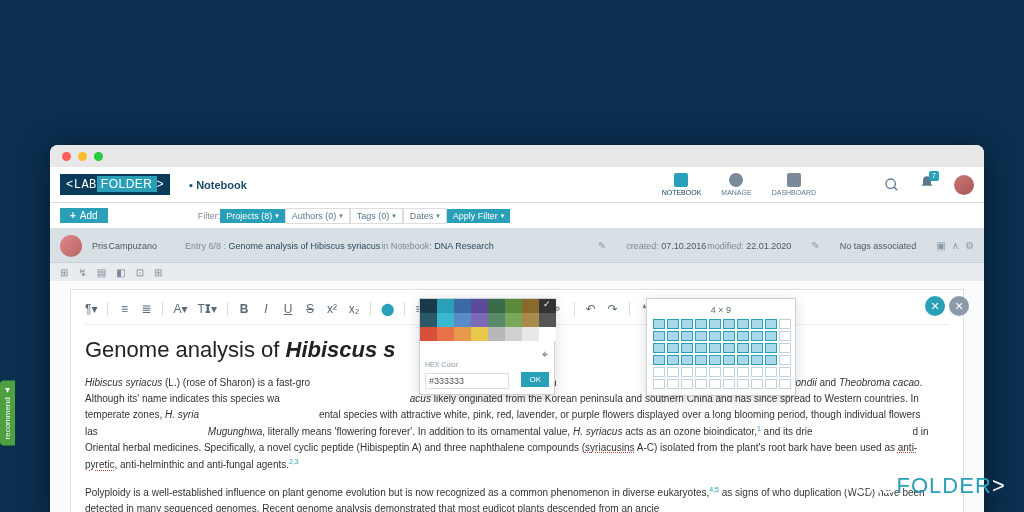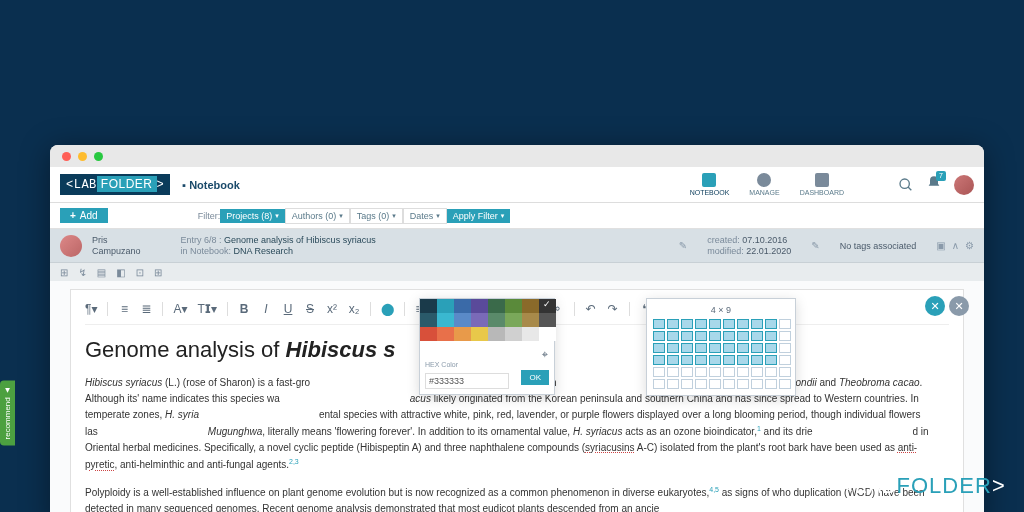--- a/index.html
+++ b/index.html
@@ -4,21 +4,21 @@
 <style>
 *{margin:0;padding:0;box-sizing:border-box;font-family:"Helvetica Neue",Arial,sans-serif}
 body{width:1024px;height:512px;background:#0a2f4f;overflow:hidden;position:relative}
 .hero{padding:20px 50px 10px}
 .hero-title{background:#2a6a7d;color:#fff;font-family:"Courier New",monospace;font-size:38px;padding:2px 16px;display:inline-block;letter-spacing:1px}
 .hero-sub{color:#fff;font-size:15px;margin-top:10px;letter-spacing:0.5px}
 .window{position:absolute;left:50px;right:40px;top:145px;background:#f5f5f5;border-radius:8px 8px 0 0;box-shadow:0 4px 30px rgba(0,0,0,0.4)}
 .titlebar{height:22px;background:#e8e8e8;border-radius:8px 8px 0 0;display:flex;align-items:center;padding:0 12px;gap:7px}
 .tdot{width:9px;height:9px;border-radius:50%}
 .td-r{background:#ff5f57}.td-y{background:#febc2e}.td-g{background:#28c840}
-.topbar{height:36px;background:#fff;border-bottom:1px solid #ddd;display:flex;align-items:center;padding:16px 10px;gap:12px}
+.topbar{height:36px;background:#fff;border-bottom:1px solid #ddd;display:flex;align-items:center;padding:16px 10px;gap:19px}
 .logo-box{background:#0a3b5a;color:#fff;font-family:"Courier New",monospace;font-size:12px;padding:3px 6px;letter-spacing:0.5px}
 .logo-box span{background:#2aa0b8;padding:1px 4px}
 .nb-label{color:#1a4a6a;font-size:11px;font-weight:bold}
 .spacer{flex:1}
 .topnav{display:flex;gap:20px;align-items:center}
 .navitem{display:flex;flex-direction:column;align-items:center;gap:2px;color:#5a7a8a;font-size:7px}
 .navitem.active{color:#0a3b5a}
 .navicon{width:14px;height:14px;background:#7a8a9a;border-radius:2px}
 .navitem.active .navicon{background:#2aa0b8}
 .iconbtn{width:16px;height:16px;color:#5a7a8a}
@@ -27,21 +27,21 @@
 .avatar{width:20px;height:20px;border-radius:50%;background:linear-gradient(135deg,#c77,#a55)}
 .filterbar{height:26px;background:#fff;display:flex;align-items:center;padding:0 10px;gap:0;border-bottom:1px solid #e0e0e0}
 .add-btn{background:#2aa0b8;color:#fff;font-size:10px;padding:2px 10px;display:flex;align-items:center;gap:4px}
 .add-btn::before{content:"+";font-weight:bold}
 .f-label{color:#7a8a9a;font-size:9px;margin-left:90px}
 .f-chip{background:#2aa0b8;color:#fff;font-size:9px;padding:2px 6px;display:flex;align-items:center;gap:3px}
 .f-chip.ghost{background:#fff;color:#5a7a8a;border:1px solid #ddd}
 .chev{font-size:7px}
 .entrybar{height:34px;background:#d8e0e5;display:flex;align-items:center;padding:0 10px;gap:10px;font-size:9px;color:#4a5a6a;border-bottom:1px solid #c8d0d5}
 .sm-avatar{width:22px;height:22px;border-radius:50%;background:linear-gradient(135deg,#d88,#b66)}
-.e-col{display:flex;flex-direction:column;gap:1px}
+.e-col{display:flex;flex-direction:row;gap:1px}
 .e-lbl{color:#7a8a9a}
 .e-val{color:#2a4a5a}
 .e-right{margin-left:auto;display:flex;gap:20px;align-items:center}
 .pencil{color:#8a9aaa;font-size:10px}
 .mini-icons{color:#8a9aaa;font-size:10px;display:flex;gap:6px}
 .tinybar{height:18px;background:#e8ecee;display:flex;align-items:center;padding:0 10px;gap:10px;color:#7a8a9a;font-size:10px}
 .content{background:#fafbfc;padding:8px 20px 0;position:relative}
 .page{background:#fff;margin:0 auto;padding:8px 14px;border:1px solid #e0e0e0;position:relative}
 .richbar{display:flex;align-items:center;gap:10px;padding:4px 0 8px;color:#5a6a7a;font-size:12px;border-bottom:1px solid #eee;flex-wrap:wrap}
 .rb{cursor:pointer;min-width:12px;text-align:center}
@@ -56,21 +56,21 @@
 .doc-body sup{color:#2aa0b8;font-size:7px}
 .u{text-decoration:underline dotted #c44}
 
 .picker{position:absolute;left:348px;top:8px;width:136px;background:#fff;border:1px solid #c8d0d8;box-shadow:0 3px 12px rgba(0,0,0,0.15);z-index:10}
 .ptabs{display:flex;font-size:9px;color:#5a6a7a}
 .ptab{flex:1;text-align:center;padding:5px 0;cursor:pointer}
 .ptab.active{border-bottom:2px solid #2aa0b8;color:#2aa0b8}
 .swatches{display:grid;grid-template-columns:repeat(8,1fr);gap:0}
 .sw{width:17px;height:14px;cursor:pointer;position:relative}
 .sw.check::after{content:"✓";position:absolute;color:#fff;font-size:9px;top:0;left:4px}
-.hexrow{padding:5px;display:flex;gap:12px;align-items:flex-start}
+.hexrow{padding:5px;display:flex;gap:12px;align-items:center}
 .hexlbl{font-size:7px;color:#8a9aaa;position:absolute;top:-9px;left:0}
 .hexwrap{position:relative;flex:1}
 .hexin{width:100%;font-size:9px;padding:2px 3px;border:1px solid #ddd;color:#555}
 .okbtn{background:#2aa0b8;color:#fff;font-size:8px;padding:3px 8px;cursor:pointer;border:none}
 .eyed{font-size:11px;color:#5a6a7a}
 
 .tpicker{position:absolute;left:575px;top:8px;width:150px;background:#fff;border:1px solid #c8d0d8;box-shadow:0 3px 12px rgba(0,0,0,0.15);z-index:10;padding:6px}
 .tdim{text-align:center;font-size:9px;color:#5a6a7a;margin-bottom:4px}
 .tgrid{display:grid;grid-template-columns:repeat(10,1fr);gap:2px}
 .tc{width:12px;height:10px;border:1px solid #c0d0dd}
@@ -152,21 +152,21 @@
         <span class="chev">▾</span>
       </div>
   </div>
 
   <div class="entrybar">
     <div class="sm-avatar"></div>
     <div class="e-col">
       <span>Pris</span>
         <span>Campuzano</span>
     </div>
-    <div class="e-col" style="margin-left:30px">
+    <div class="e-col" style="margin-left:18px">
       <div><span class="e-lbl">Entry 6/8 :</span> <span class="e-val">Genome analysis of Hibiscus syriacus</span></div>
       <div><span class="e-lbl">in Notebook:</span> <span class="e-val">DNA Research</span></div>
     </div>
     <div class="e-right">
       <span class="pencil">✎</span>
       <div class="e-col">
         <div><span class="e-lbl">created:</span> <span>07.10.2016</span></div>
         <div><span class="e-lbl">modified:</span> <span>22.01.2020</span></div>
       </div>
       <span class="pencil">✎</span>

